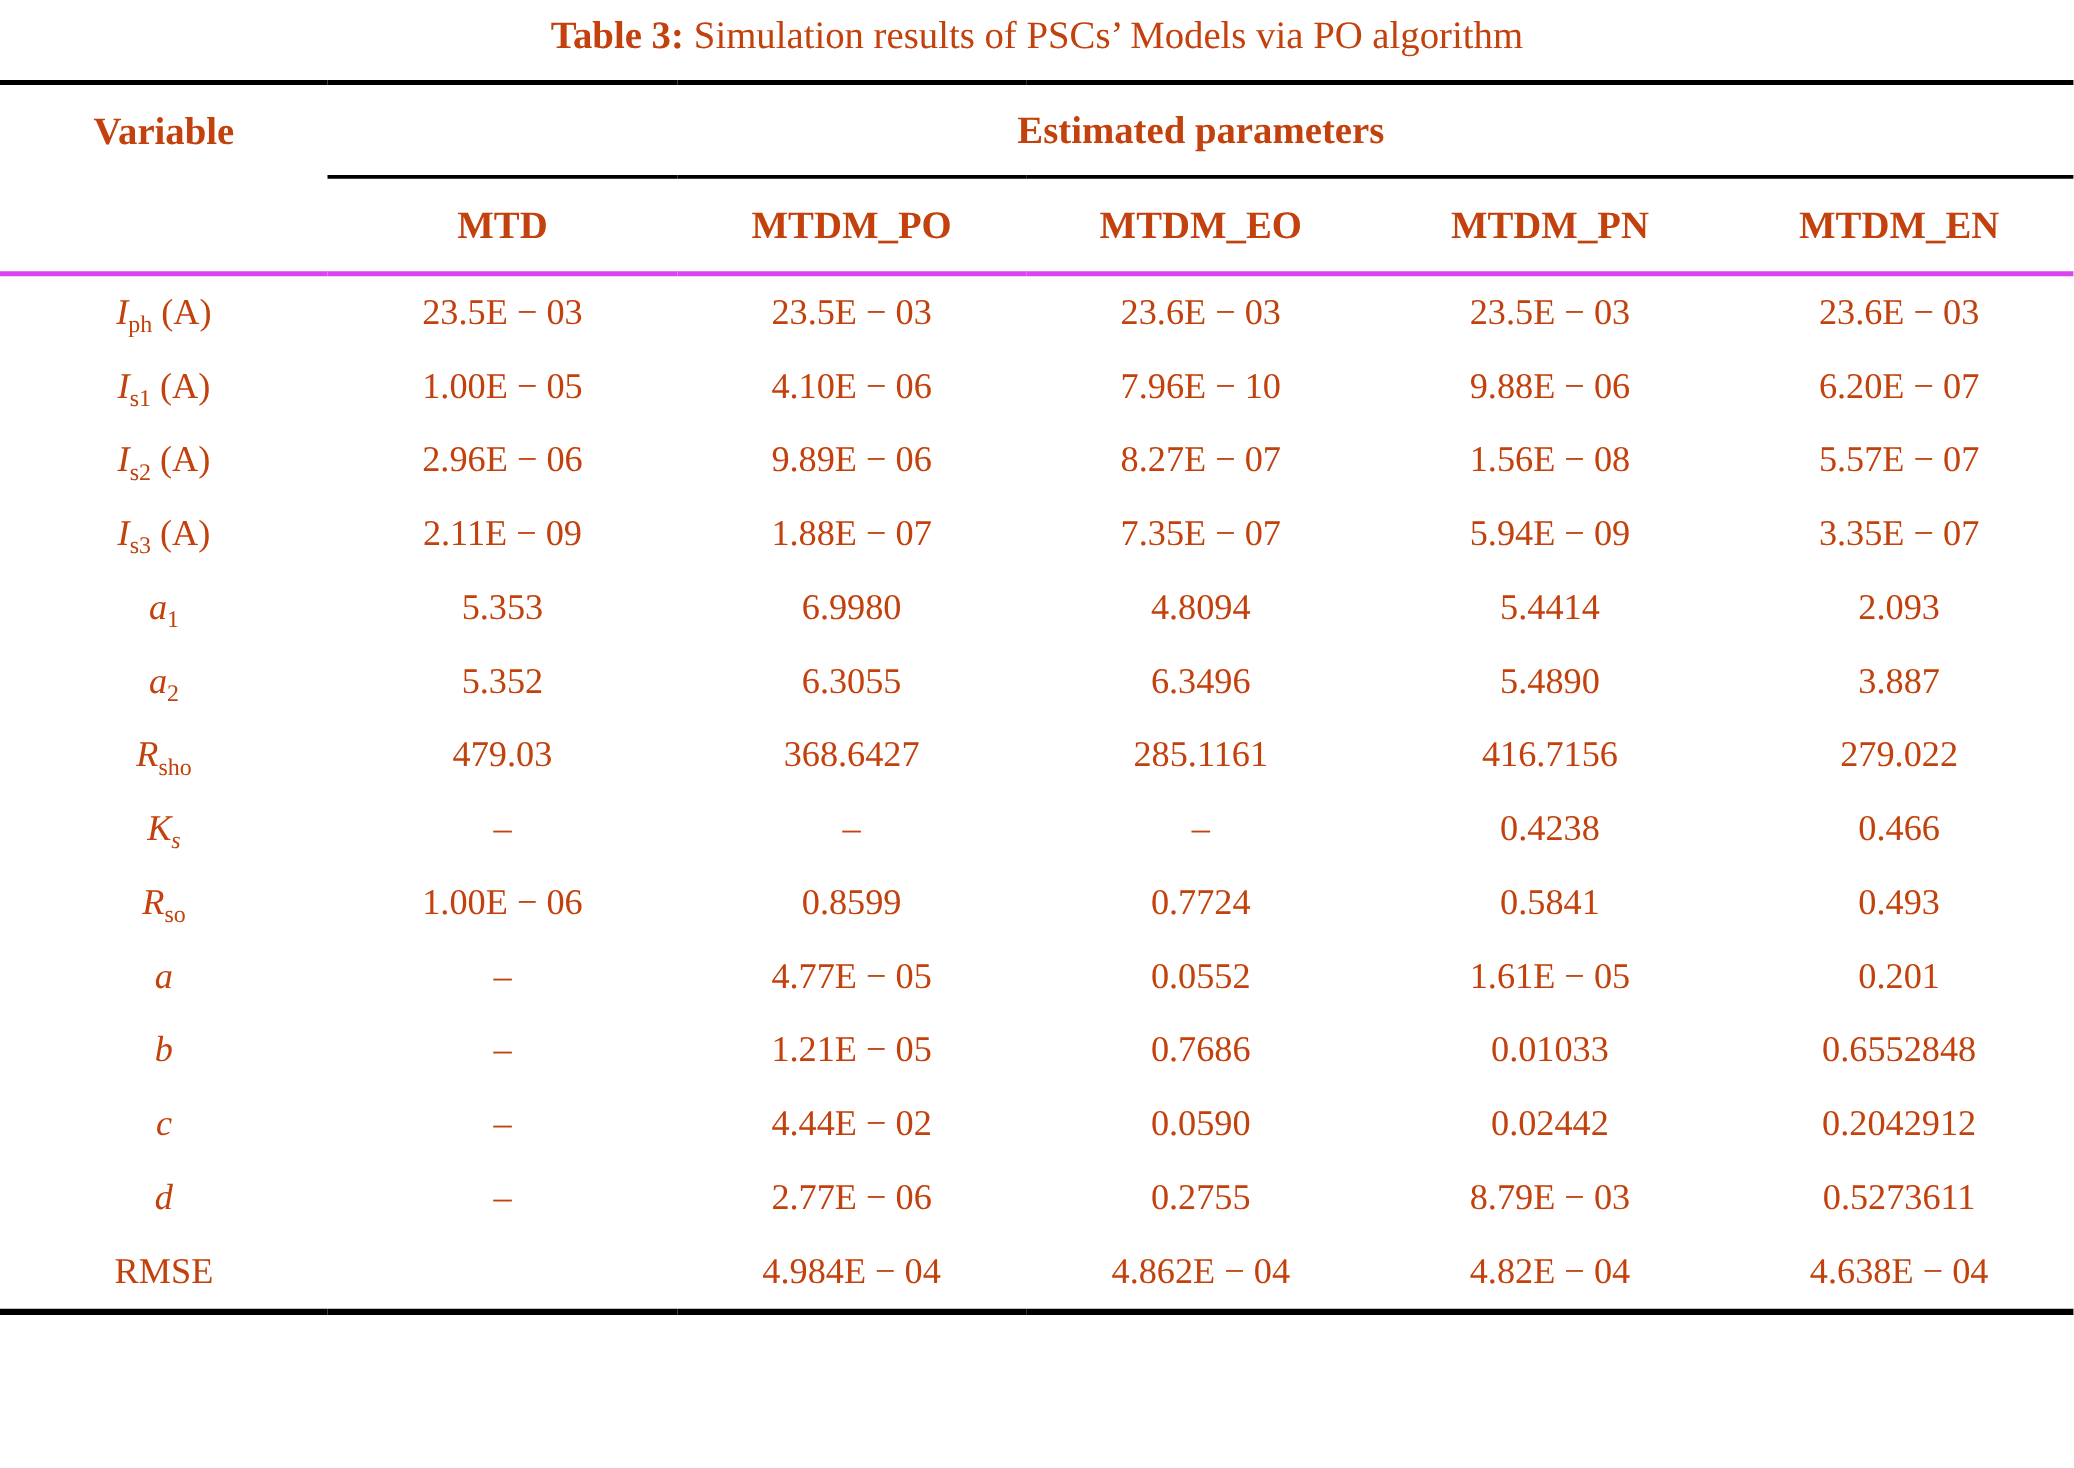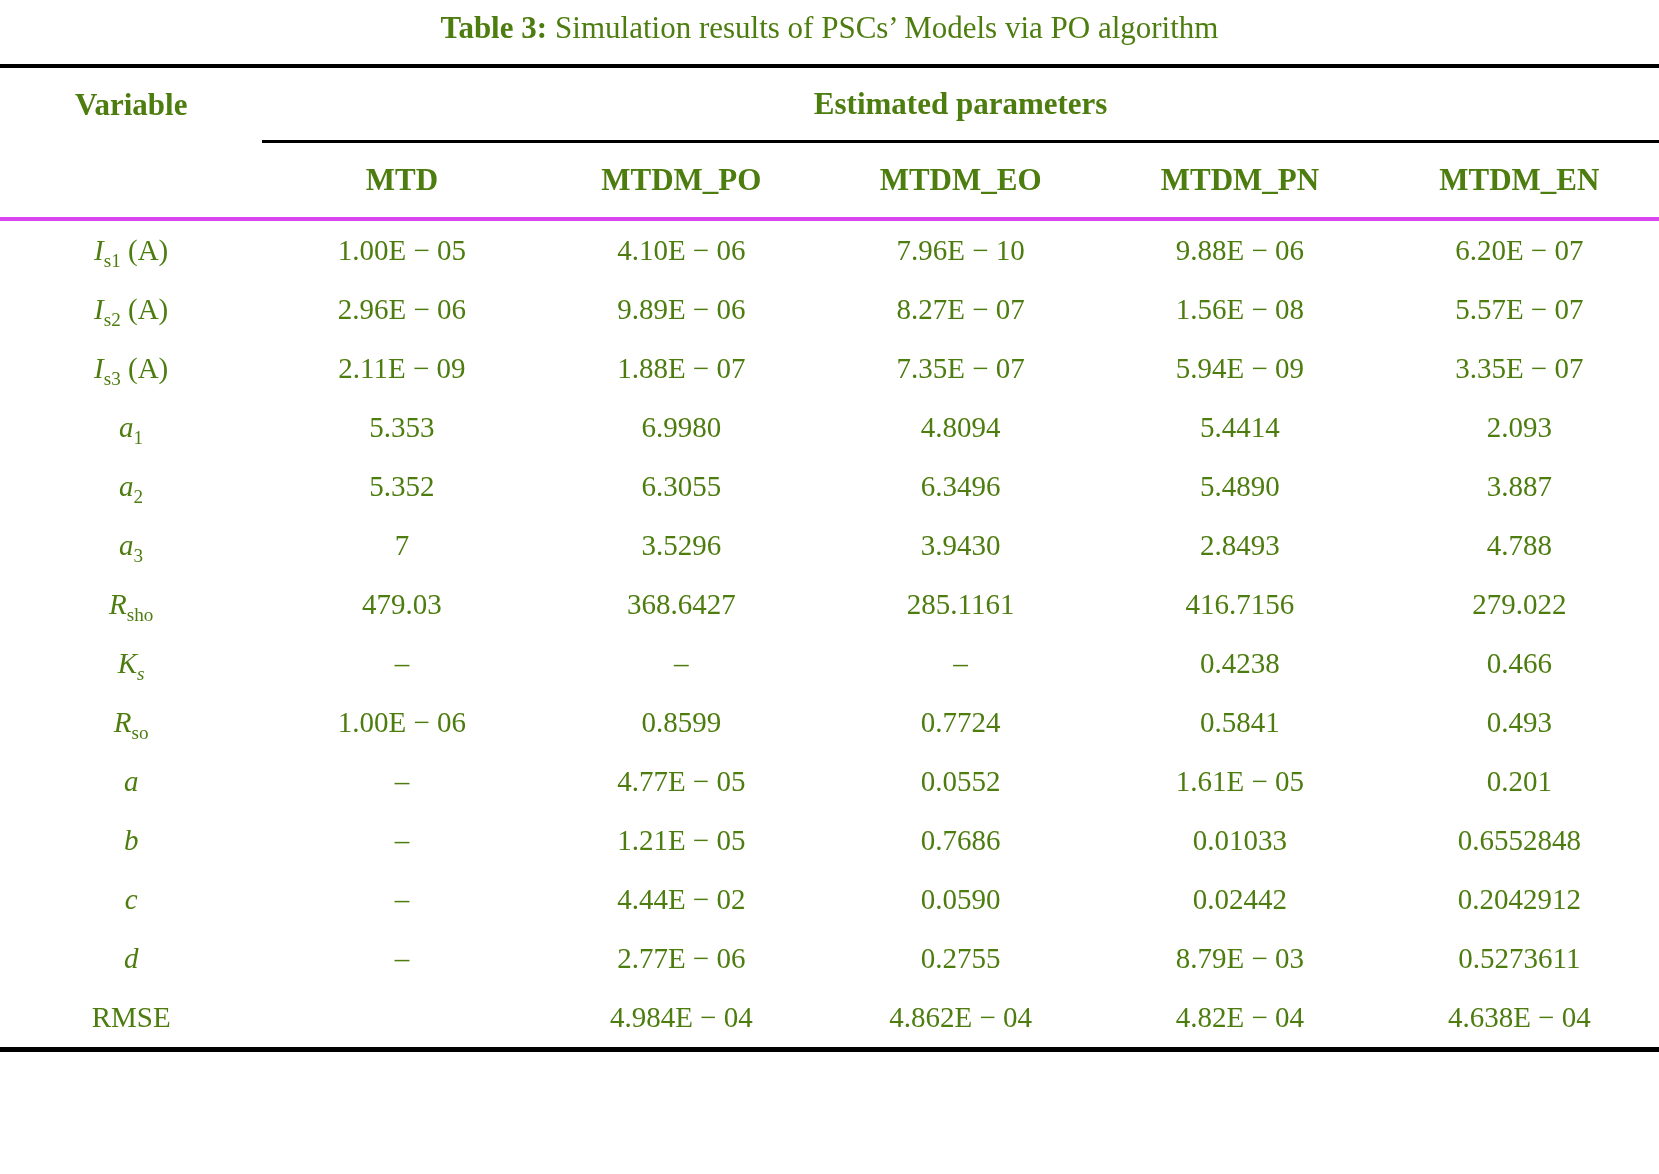--- a/index.html
+++ b/index.html
@@ -1,21 +1,21 @@
 <!DOCTYPE html>
 <html><head>
 <meta charset="utf-8">
 <style>
   html,body { margin:0; padding:0; background:#ffffff; }
   .page {
     position: relative;
     width: 1659px;
     height: 1174px;
     background: #ffffff;
-    color: #4d7c0f;
+    color: #c2410c;
     font-family: "Liberation Serif", "DejaVu Serif", serif;
     overflow: hidden;
   }
   .caption {
     text-align: center;
     padding-top: 6px;
     height: 58px;
     font-size: 31px;
     line-height: 44px;
     white-space: nowrap;
@@ -73,20 +73,28 @@
         <th></th>
         <th>MTD</th>
         <th>MTDM_PO</th>
         <th>MTDM_EO</th>
         <th>MTDM_PN</th>
         <th>MTDM_EN</th>
       </tr>
     </thead>
     <tbody>
         <tr>
+          <td class="var-cell"><span class="it">I</span><sub>ph</sub><span> (A)</span></td>
+          <td>23.5E − 03</td>
+          <td>23.5E − 03</td>
+          <td>23.6E − 03</td>
+          <td>23.5E − 03</td>
+          <td>23.6E − 03</td>
+        </tr>
+        <tr>
           <td class="var-cell"><span class="it">I</span><sub>s1</sub><span> (A)</span></td>
           <td>1.00E − 05</td>
           <td>4.10E − 06</td>
           <td>7.96E − 10</td>
           <td>9.88E − 06</td>
           <td>6.20E − 07</td>
         </tr>
         <tr>
           <td class="var-cell"><span class="it">I</span><sub>s2</sub><span> (A)</span></td>
           <td>2.96E − 06</td>
@@ -111,28 +119,20 @@
           <td>5.4414</td>
           <td>2.093</td>
         </tr>
         <tr>
           <td class="var-cell"><span class="it">a</span><sub>2</sub></td>
           <td>5.352</td>
           <td>6.3055</td>
           <td>6.3496</td>
           <td>5.4890</td>
           <td>3.887</td>
-        </tr>
-        <tr>
-          <td class="var-cell"><span class="it">a</span><sub>3</sub></td>
-          <td>7</td>
-          <td>3.5296</td>
-          <td>3.9430</td>
-          <td>2.8493</td>
-          <td>4.788</td>
         </tr>
         <tr>
           <td class="var-cell"><span class="it">R</span><sub>sho</sub></td>
           <td>479.03</td>
           <td>368.6427</td>
           <td>285.1161</td>
           <td>416.7156</td>
           <td>279.022</td>
         </tr>
         <tr>

